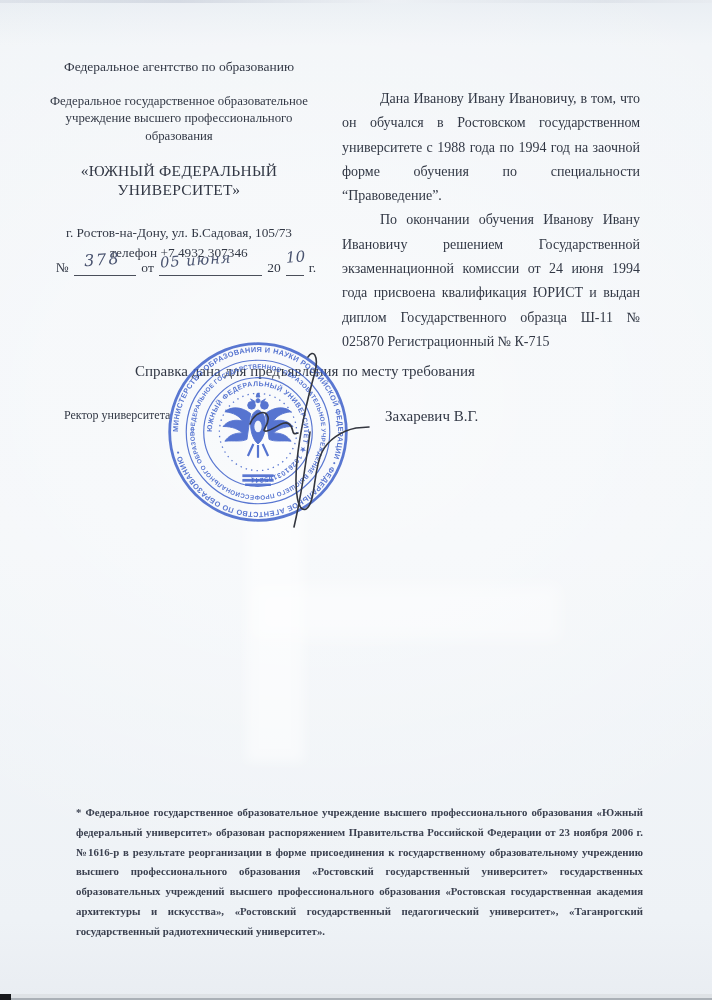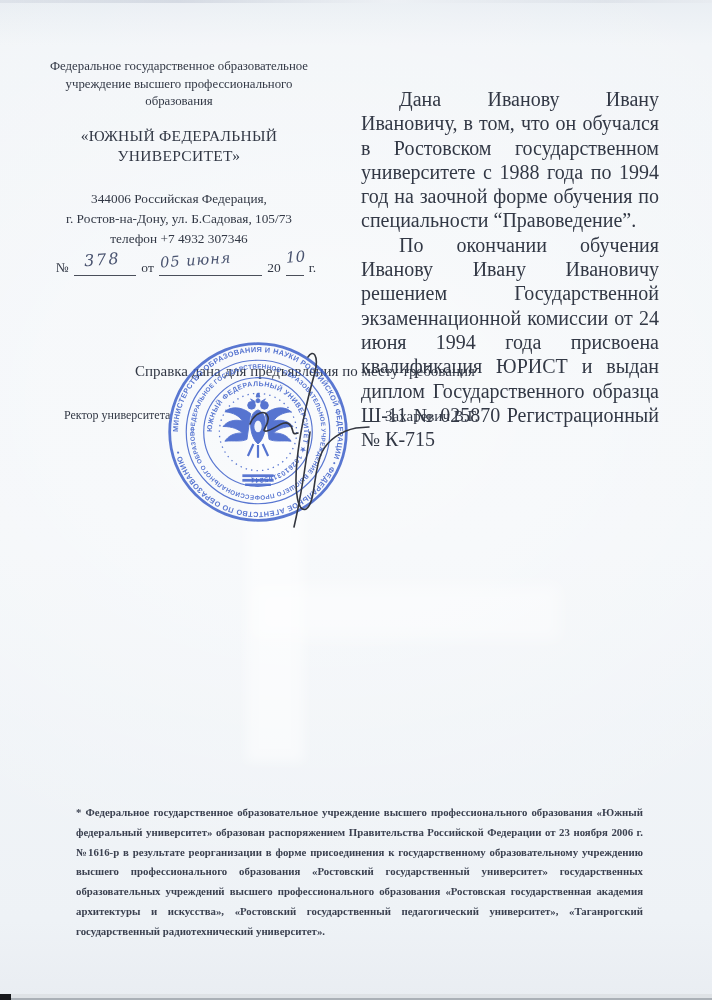--- a/index.html
+++ b/index.html
@@ -32,21 +32,21 @@
   .blank{display:inline-block;border-bottom:1px solid #4a4f5a;height:15px;}
   .b1{width:70px;} .b2{width:116px;} .b3{width:20px;}
   .hand{position:absolute;font-family:"DejaVu Serif",serif;font-style:italic;color:#4a5470;transform:rotate(-4deg);white-space:nowrap;}
   .hw-number{left:84px;top:250px;font-size:16px;letter-spacing:2px;}
   .hw-date{left:160px;top:252px;font-size:14.5px;letter-spacing:1px;}
   .hw-year{left:286px;top:248px;font-size:15px;}
 
   
   .title{position:absolute;left:360px;top:55px;width:300px;text-align:center;
     font-weight:bold;font-size:15.5px;letter-spacing:1.6px;color:#272c3a;}
-  .bodytext{position:absolute;left:361px;top:87px;width:298px;font-size:20px;line-height:24.3px;text-align:justify;}
+  .bodytext{position:absolute;left:342px;top:87px;width:298px;font-size:14px;line-height:24.3px;text-align:justify;}
   .bodytext p{margin:0;text-indent:38px;}
 
   
   .statement{position:absolute;left:135px;top:363px;font-size:15px;}
   .signer-role{position:absolute;left:64px;top:408px;font-size:12px;text-align:center;}
   .signer-name{position:absolute;left:385px;top:408px;font-size:15px;}
 
   .stamp{position:absolute;left:166px;top:340px;width:184px;height:184px;opacity:.93;}
   .signature{position:absolute;left:228px;top:335px;width:150px;height:200px;}
 
@@ -57,24 +57,24 @@
 </head>
 <body>
 
 <div class="page">
 
   <div class="scan-top"></div>
   <div class="wm-v"></div>
   <div class="wm-h"></div>
 
   <div class="letterhead">
+    <div class="lh-agency">Федеральное агентство по образованию</div>
     <div class="lh-inst">Федеральное государственное образовательное учреждение высшего профессионального образования</div>
     <div class="lh-univ">«ЮЖНЫЙ ФЕДЕРАЛЬНЫЙ УНИВЕРСИТЕТ»</div>
     <div class="lh-addr">
-      <div>344006 Российская Федерация,</div>
       <div>г. Ростов-на-Дону, ул. Б.Садовая, 105/73</div>
       <div>телефон +7 4932 307346</div>
     </div>
   </div>
 
   <div class="numline">
     <span>№</span>
     <span class="blank b1"></span>
     <span>от</span>
     <span class="blank b2"></span>

